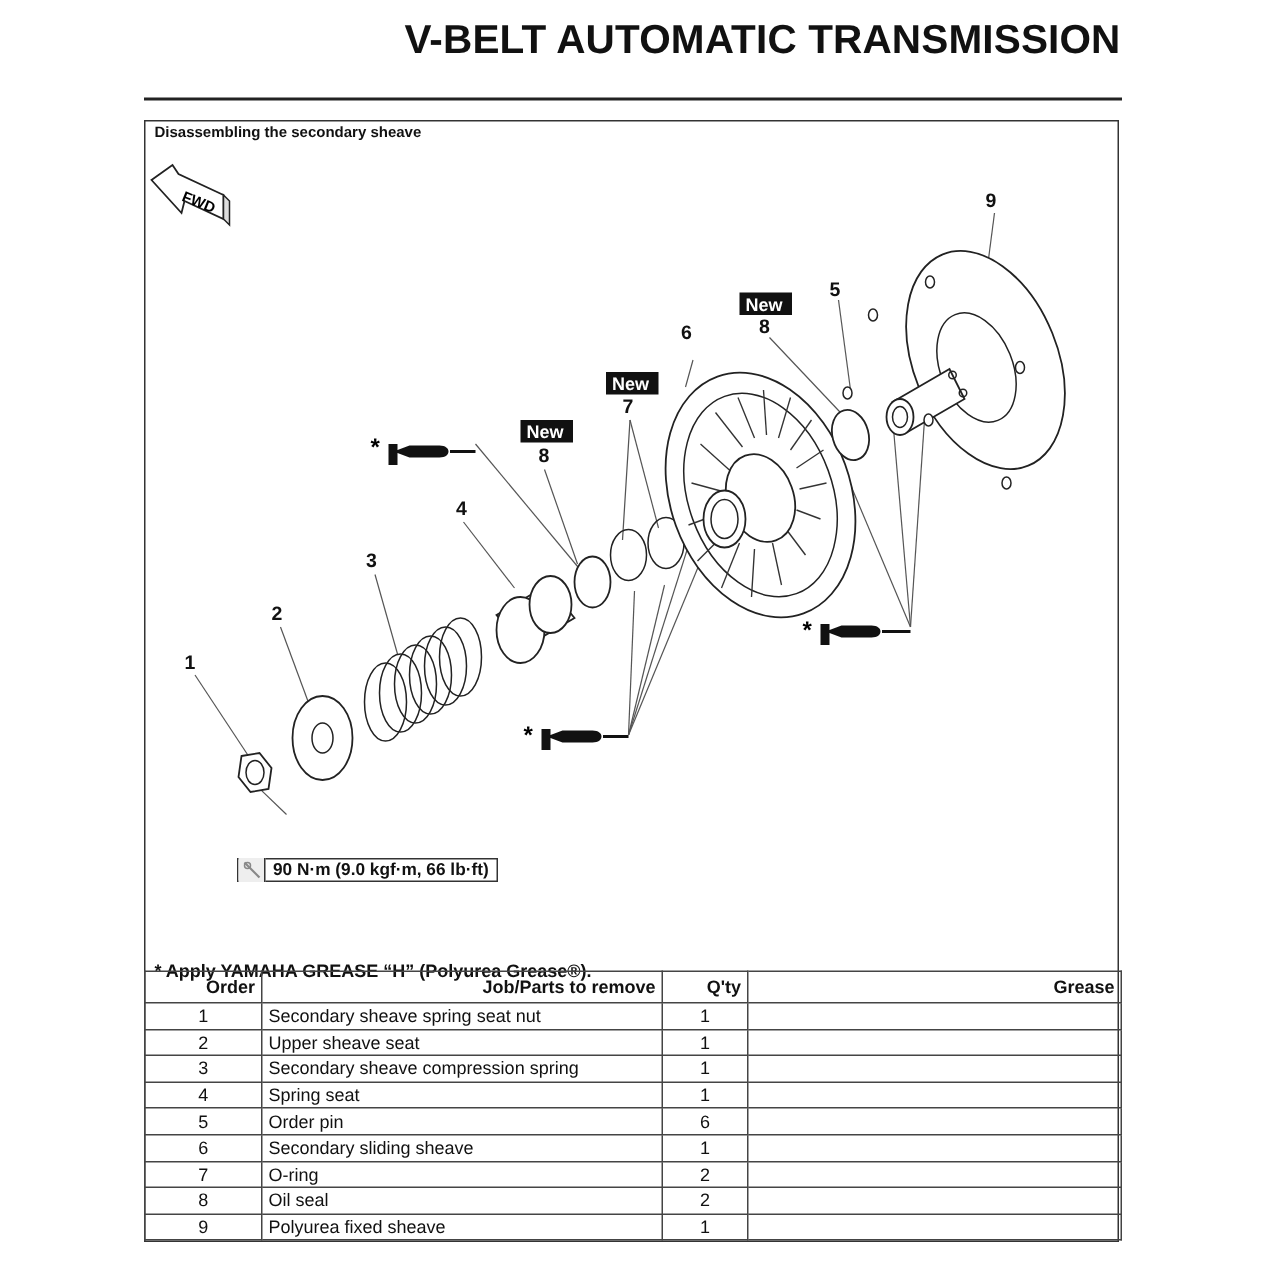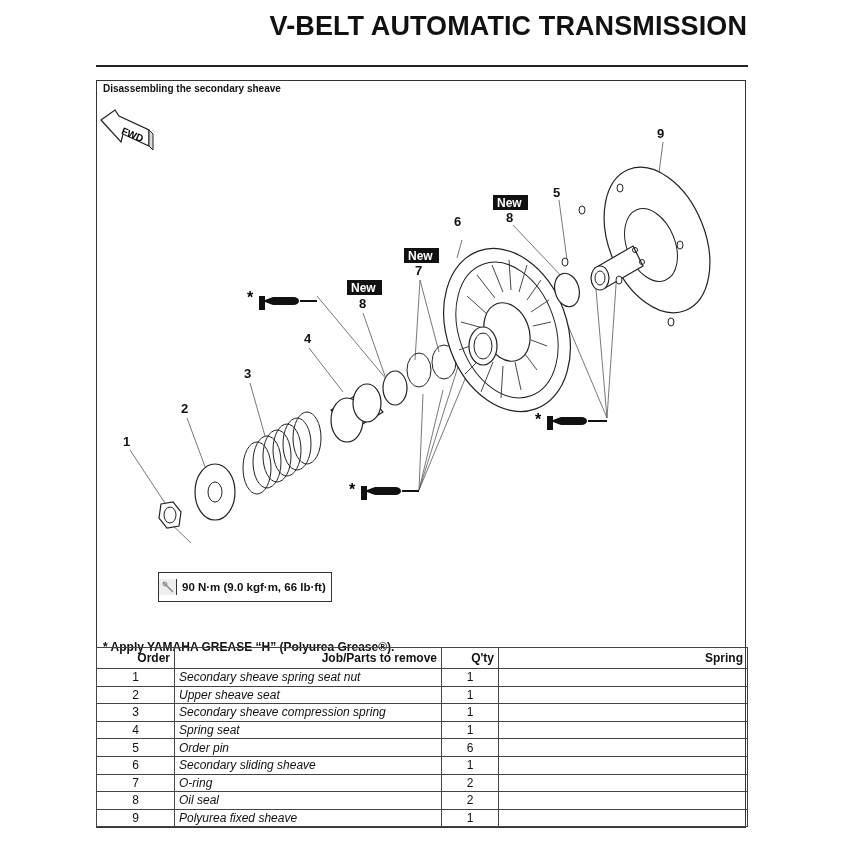--- a/index.html
+++ b/index.html
@@ -5,32 +5,32 @@
   html, body { margin:0; padding:0; background:#ffffff; }
   body { width:846px; height:846px; position:relative; overflow:hidden;
          font-family:"Liberation Sans", sans-serif; color:#111; }
   .page-title { position:absolute; right:99px; top:11px; font-size:27px; font-weight:bold;
                 letter-spacing:0.1px; color:#111; white-space:nowrap; }
   .title-rule { position:absolute; left:96px; top:65px; width:652px; height:2px; background:#222; }
   .frame { position:absolute; left:96px; top:80px; width:650px; height:748px;
            border:1.3px solid #333; box-sizing:border-box; }
   .section-title { position:absolute; left:103px; top:83px; font-size:10px; font-weight:bold; }
   .diagram { position:absolute; left:97px; top:100px; width:648px; height:520px; }
-  .torque-box { position:absolute; left:158px; top:572px; height:30px; border:1px solid #333;
+  .torque-box { position:absolute; left:158px; top:572px; height:16px; border:1px solid #333;
                 display:flex; align-items:center; box-sizing:border-box; background:#fff; }
   .torque-icon { width:17px; height:16px; border-right:1px solid #333; display:flex;
                  align-items:center; justify-content:center; background:#eee; }
   .torque-text { font-size:11.5px; font-weight:bold; padding:0 5px 0 5px; white-space:nowrap; }
   .grease-note { position:absolute; left:103px; top:640px; font-size:12px; font-weight:bold; white-space:nowrap; }
   table.parts { position:absolute; left:96px; top:647px; width:651px; border-collapse:collapse;
                 font-size:12px; table-layout:fixed; }
   table.parts th, table.parts td { border:1px solid #444; padding:0 4px; height:16.6px; line-height:16px; }
   table.parts th { font-weight:bold; text-align:right; height:20px; }
   table.parts td.c { text-align:center; }
-  table.parts td.l { text-align:left;font-style:italic; }
+  table.parts td.l { text-align:left; }
   .callout { font-family:"Liberation Sans", sans-serif; font-weight:bold; font-size:13px; fill:#111; }
   .newtag rect { fill:#111; }
   .newtag text { fill:#fff; font-weight:bold; font-size:12px; font-family:"Liberation Sans", sans-serif; }
   .ln { stroke:#555; stroke-width:0.8; fill:none; }
   .pt { stroke:#222; stroke-width:1.2; fill:#fff; }
   .pt2 { stroke:#222; stroke-width:1; fill:none; }
 </style>
 </head>
 <body>
 
@@ -215,21 +215,21 @@
     <col style="width:78px">
       <col style="width:267px">
       <col style="width:57px">
       <col style="width:249px">
   </colgroup>
   <thead>
     <tr>
       <th>Order</th>
       <th>Job/Parts to remove</th>
       <th>Q'ty</th>
-      <th>Spring</th>
+      <th>Grease</th>
     </tr>
   </thead>
   <tbody>
     <tr>
       <td class="c">1</td>
       <td class="l">Secondary sheave spring seat nut</td>
       <td class="c">1</td>
       <td class="l"></td>
     </tr>
     <tr>

